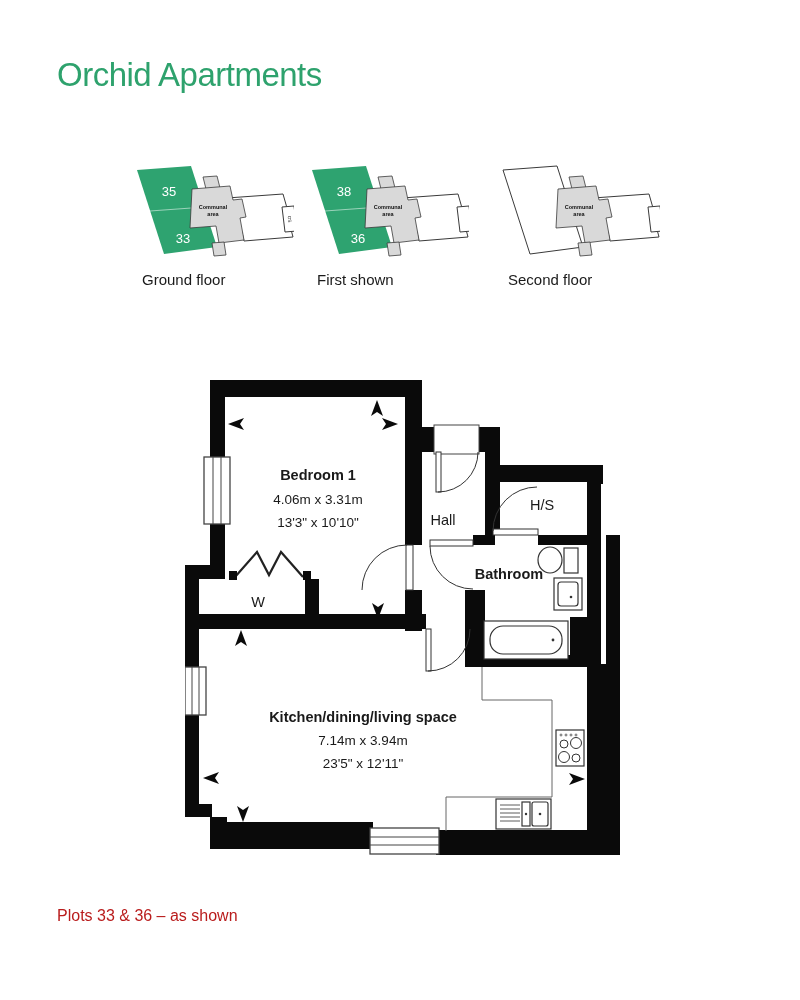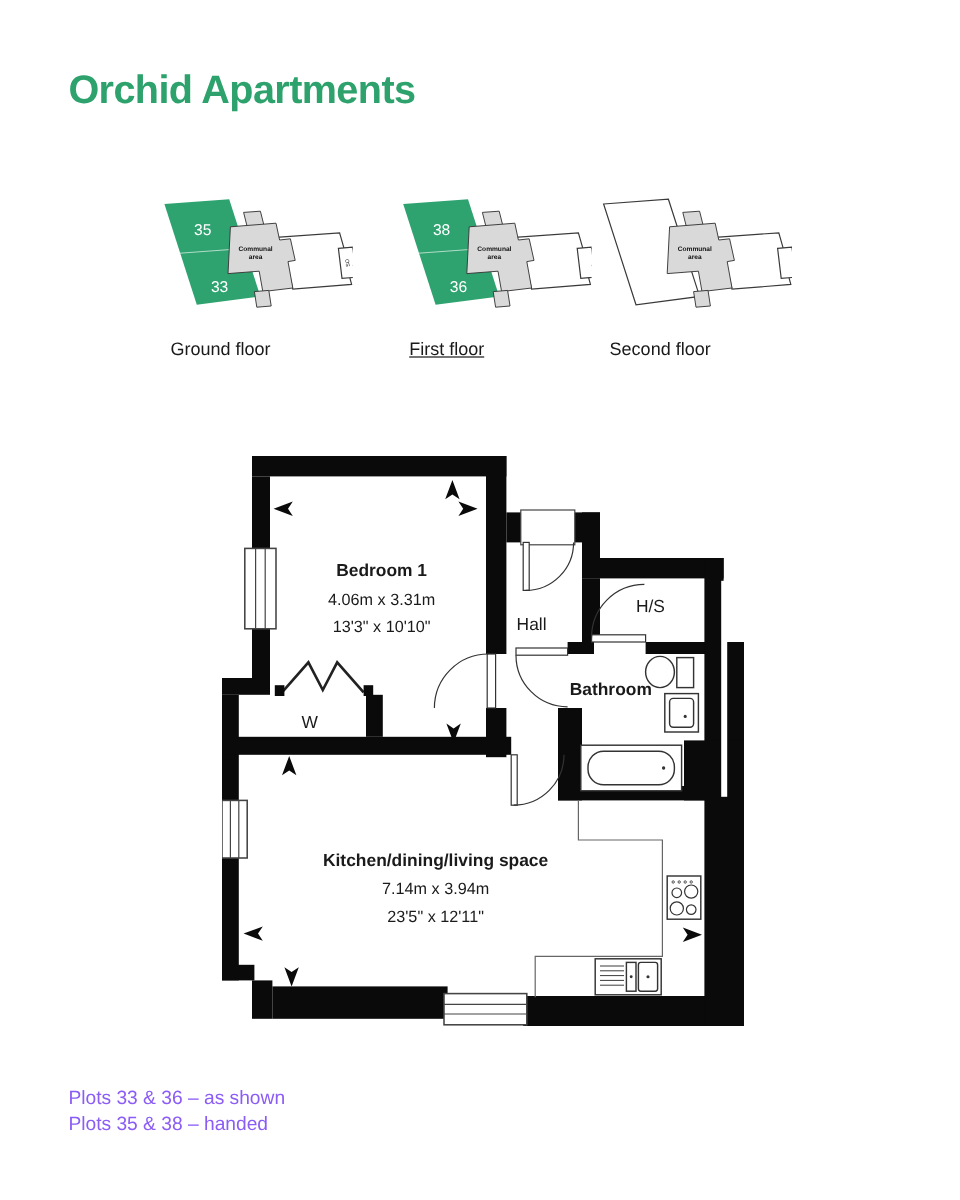--- a/index.html
+++ b/index.html
@@ -1,28 +1,28 @@
 <!DOCTYPE html>
 <html><head>
 <meta charset="utf-8">
 <style>
   html,body{margin:0;padding:0;}
   body{
     width:800px;height:1000px;position:relative;background:#ffffff;
     font-family:"Liberation Sans", sans-serif;color:#1a1a1a;overflow:hidden;
   }
   .page-title{
-    position:absolute;left:57px;top:56px;font-size:33px;font-weight:700;
+    position:absolute;left:57px;top:56px;font-size:33px;font-weight:400;
     color:#2EA26D;letter-spacing:-0.5px;
   }
   .locator{position:absolute;top:162px;width:170px;}
   .locator svg{display:block;}
-  .locator-label{margin-top:16px;padding-left:18px;font-size:15px;color:#1a1a1a;}
+  .locator-label{margin-top:4px;padding-left:18px;font-size:15px;color:#1a1a1a;}
   .plan{position:absolute;left:185px;top:372px;width:440px;height:490px;}
-  .footer{position:absolute;left:57px;top:905px;font-size:16px;line-height:22px;color:#8b5cf6;}
+  .footer{position:absolute;left:57px;top:905px;font-size:16px;line-height:22px;color:#b91c1c;}
   
   text{font-family:"Liberation Sans", sans-serif;fill:#1a1a1a;}
   .room-name{font-size:14.5px;font-weight:700;}
   .room-sub{font-size:13.5px;font-weight:400;}
   .room-plain{font-size:14.5px;font-weight:400;}
   .plot-num{font-size:13px;fill:#ffffff;}
   .communal-txt{font-size:5.5px;font-weight:700;fill:#111;}
   .os-txt{font-size:4.5px;fill:#111;}
   .wall{fill:#0a0a0a;stroke:none;}
   .thinline{stroke:#333;stroke-width:1;fill:none;}
@@ -53,39 +53,39 @@
       <path class="communal-part" d="M88,81 L100,80 L102,93 L90,94 Z"></path>
       <text class="communal-txt" x="89" y="47" text-anchor="middle">Communal</text>
       <text class="communal-txt" x="89" y="54" text-anchor="middle">area</text>
     </g>
     <text class="plot-num" x="45" y="34" text-anchor="middle">35</text>
     <text class="plot-num" x="59" y="81" text-anchor="middle">33</text>
   </svg>
   <div class="locator-label">Ground floor</div>
 </div>
 
-<div class="locator" style="left:323px;text-decoration:underline;">
+<div class="locator" style="left:299px;">
   <svg width="170" height="105" viewBox="0 0 170 105">
     <g>
       <path class="outline-part" d="M103,36 L159,32 L163,46 L171,45 L171,59 L165,60 L169,75 L120,79 L118,70 L101,71 Z"></path>
       <path class="outline-part" d="M158,45 L170,44 L173,69 L161,70 Z"></path>
     </g>
     <path class="plot-green" d="M13,8 L67,4 L93,85 L40,92 Z"></path>
     <line x1="26" y1="49" x2="81" y2="45" stroke="#ffffff" stroke-width="0.8" opacity="0.65"></line>
     <g>
       <path class="communal-part" d="M79,15 L93,14 L96,26 L82,27 Z"></path>
       <path class="communal-part" d="M68,27 L106,24 L109,38 L118,37 L122,55 L116,56 L120,78 L95,81 L92,64 L66,66 Z"></path>
       <path class="communal-part" d="M88,81 L100,80 L102,93 L90,94 Z"></path>
       <text class="communal-txt" x="89" y="47" text-anchor="middle">Communal</text>
       <text class="communal-txt" x="89" y="54" text-anchor="middle">area</text>
     </g>
     <text class="plot-num" x="45" y="34" text-anchor="middle">38</text>
     <text class="plot-num" x="59" y="81" text-anchor="middle">36</text>
   </svg>
-  <div class="locator-label">First floor</div>
+  <div class="locator-label">First shown</div>
 </div>
 
 <div class="locator" style="left:490px;">
   <svg width="170" height="105" viewBox="0 0 170 105">
     <g>
       <path class="outline-part" d="M103,36 L159,32 L163,46 L171,45 L171,59 L165,60 L169,75 L120,79 L118,70 L101,71 Z"></path>
       <path class="outline-part" d="M158,45 L170,44 L173,69 L161,70 Z"></path>
       <path class="outline-part" d="M13,8 L67,4 L93,85 L40,92 Z"></path>
     </g>
     <g>
@@ -261,14 +261,13 @@
 
     <text class="room-name" x="178" y="350" text-anchor="middle">Kitchen/dining/living space</text>
     <text class="room-sub" x="178" y="373" text-anchor="middle">7.14m x 3.94m</text>
     <text class="room-sub" x="178" y="396" text-anchor="middle">23'5" x 12'11"</text>
   </g>
 </svg>
 </div>
 
 <div class="footer">
   <div>Plots 33 &amp; 36 – as shown</div>
-  <div>Plots 35 &amp; 38 – handed</div>
 </div>
 
 </body></html>

